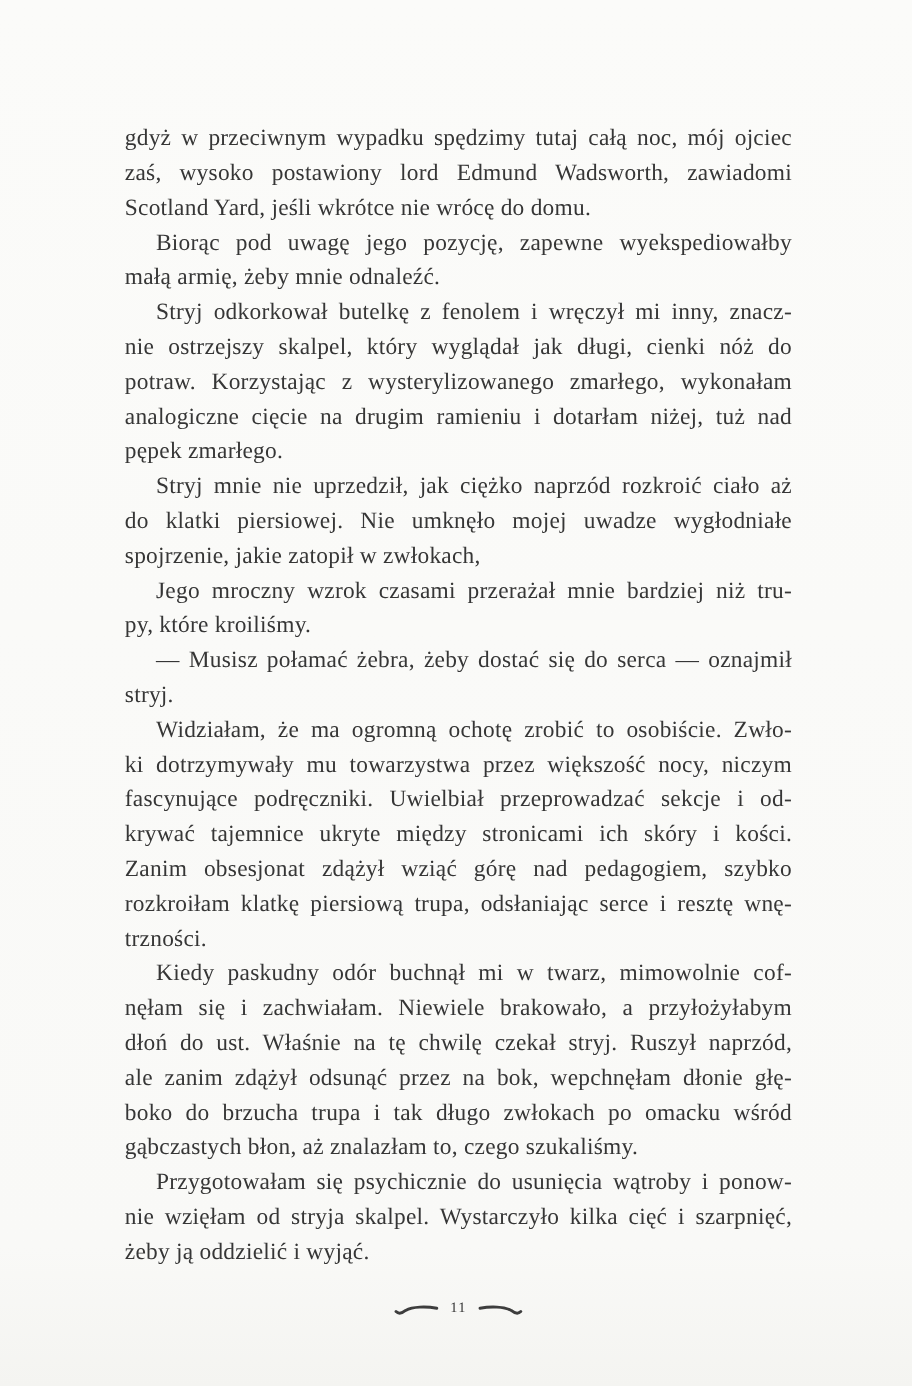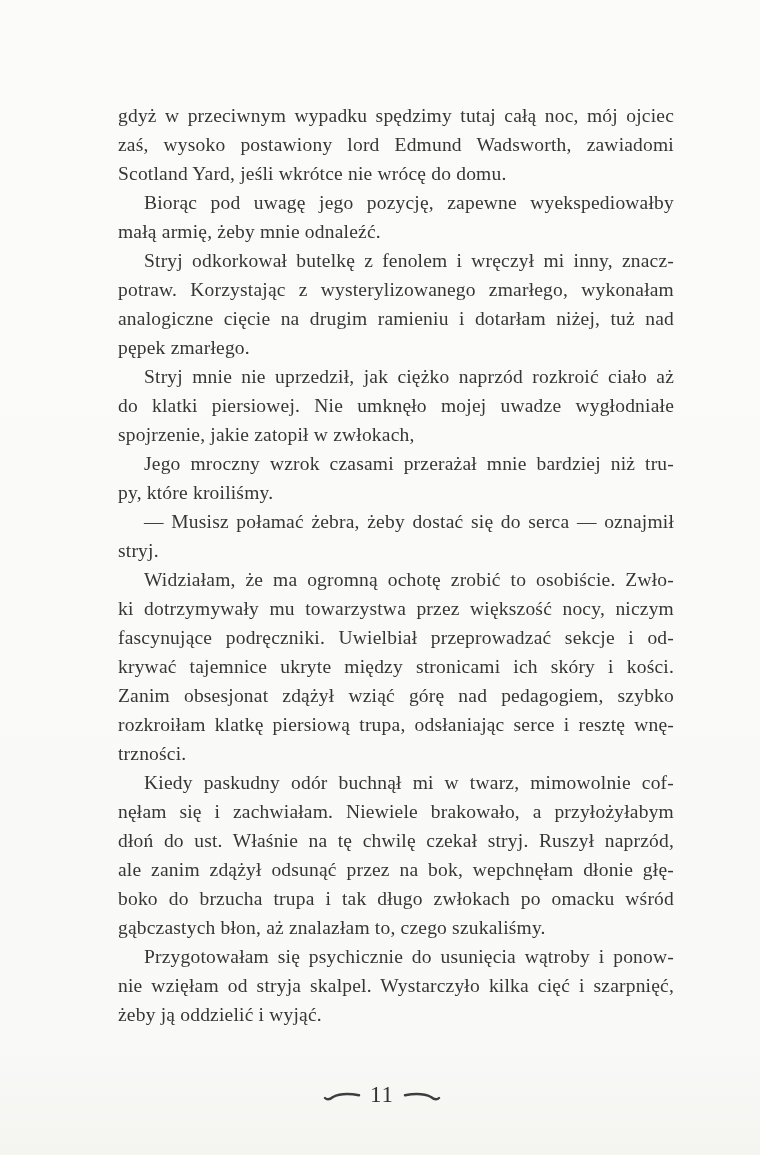--- a/index.html
+++ b/index.html
@@ -14,21 +14,21 @@
     overflow: hidden;
     font-family: "Liberation Serif", "DejaVu Serif", serif;
   }
   .book-page {
     position: absolute;
     inset: 0;
     background: linear-gradient(180deg, #fbfbf9 0%, #f9f9f7 90%, #f4f4f1 100%);
   }
   .text-block {
     position: absolute;
-    left: 118px;
+    left: 104px;
     top: 101px;
     width: 556px;
     color: #363636;
     font-size: 19.5px;
     line-height: 29px;
     letter-spacing: 0.2px;
   }
   .paragraph { margin: 0; }
   .line {
     text-align: justify;
@@ -47,21 +47,21 @@
     left: 104px;
     top: 1082px;
     width: 556px;
     display: flex;
     justify-content: center;
     align-items: center;
     gap: 9px;
     color: #3a3a3a;
   }
   .page-number {
-    font-size: 23px;
+    font-size: 12px;
     letter-spacing: 1px;
     color: #343434;
   }
   .swash {
     display: block;
   }
   .swash path {
     stroke: #3d3d3d;
     stroke-width: 2.4;
     fill: none;
@@ -78,20 +78,21 @@
         <div class="line">gdyż w przeciwnym wypadku spędzimy tutaj całą noc, mój ojciec</div>
         <div class="line">zaś, wysoko postawiony lord Edmund Wadsworth, zawiadomi</div>
         <div class="line last">Scotland Yard, jeśli wkrótce nie wrócę do domu.</div>
       </div>
       <div class="paragraph indent">
         <div class="line">Biorąc pod uwagę jego pozycję, zapewne wyekspediowałby</div>
         <div class="line last">małą armię, żeby mnie odnaleźć.</div>
       </div>
       <div class="paragraph indent">
         <div class="line">Stryj odkorkował butelkę z fenolem i wręczył mi inny, znacz-</div>
+        <div class="line">nie ostrzejszy skalpel, który wyglądał jak długi, cienki nóż do</div>
         <div class="line">potraw. Korzystając z wysterylizowanego zmarłego, wykonałam</div>
         <div class="line">analogiczne cięcie na drugim ramieniu i dotarłam niżej, tuż nad</div>
         <div class="line last">pępek zmarłego.</div>
       </div>
       <div class="paragraph indent">
         <div class="line">Stryj mnie nie uprzedził, jak ciężko naprzód rozkroić ciało aż</div>
         <div class="line">do klatki piersiowej. Nie umknęło mojej uwadze wygłodniałe</div>
         <div class="line last">spojrzenie, jakie zatopił w zwłokach,</div>
       </div>
       <div class="paragraph indent">

